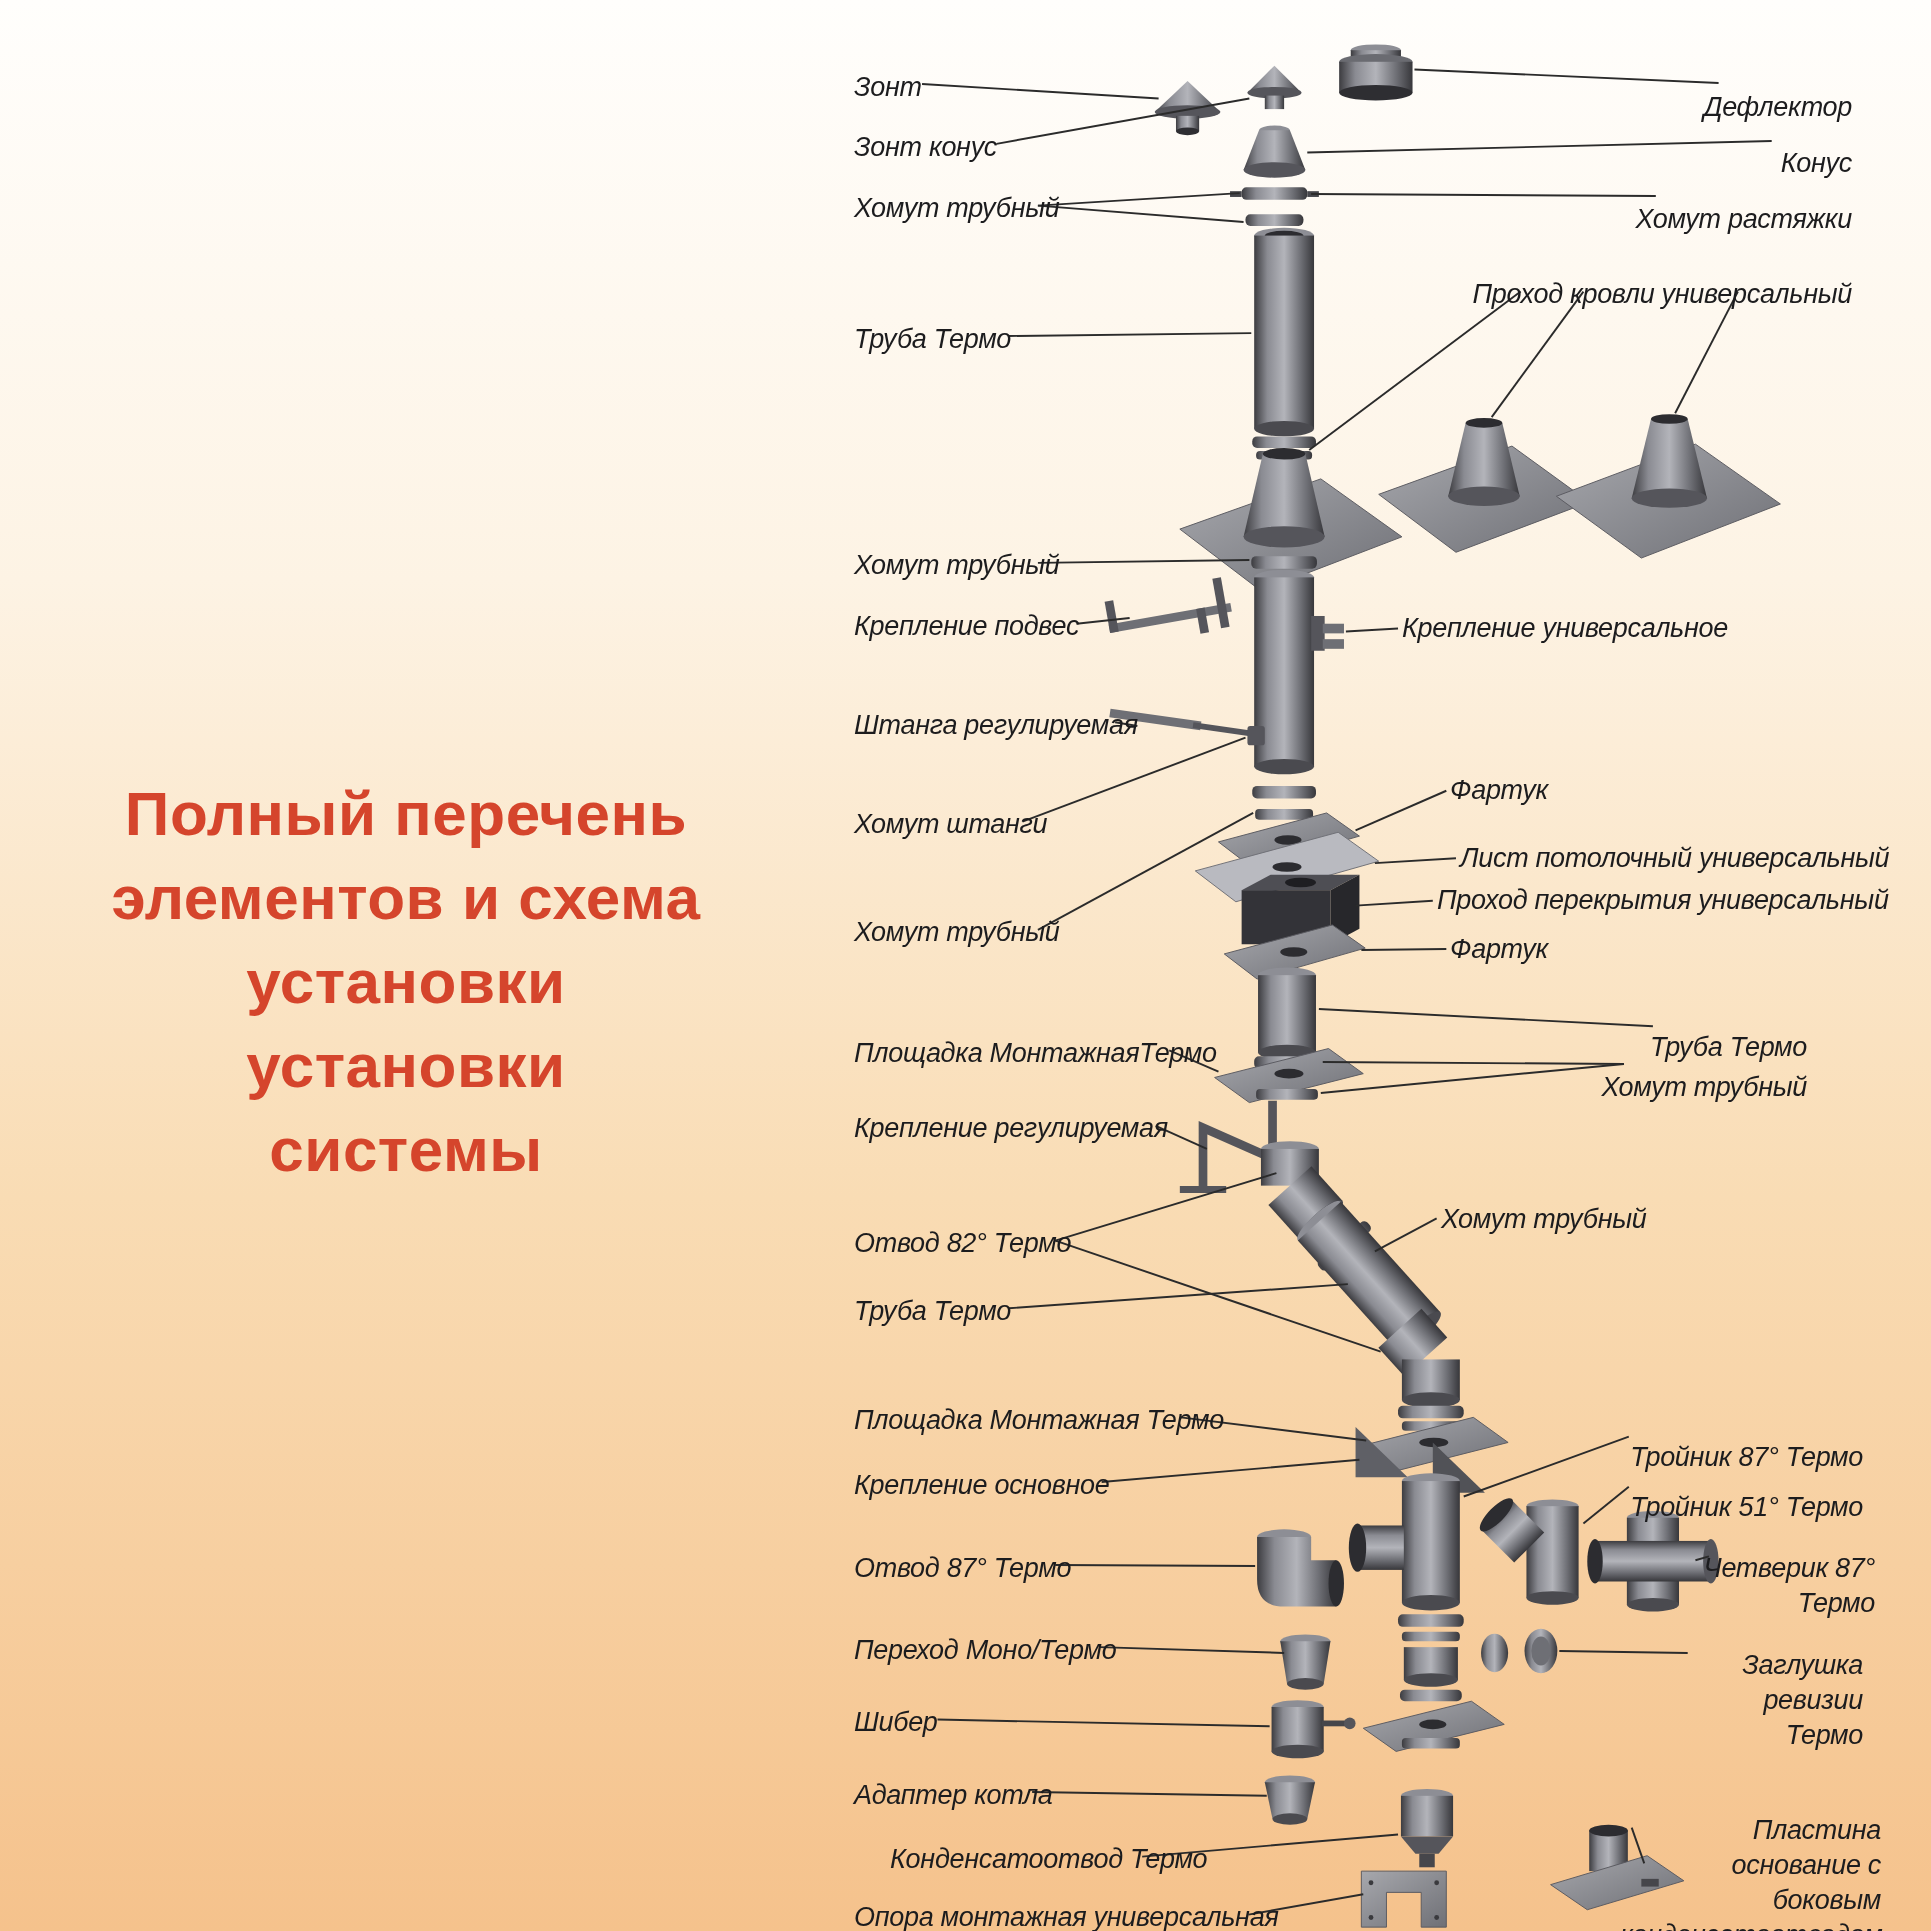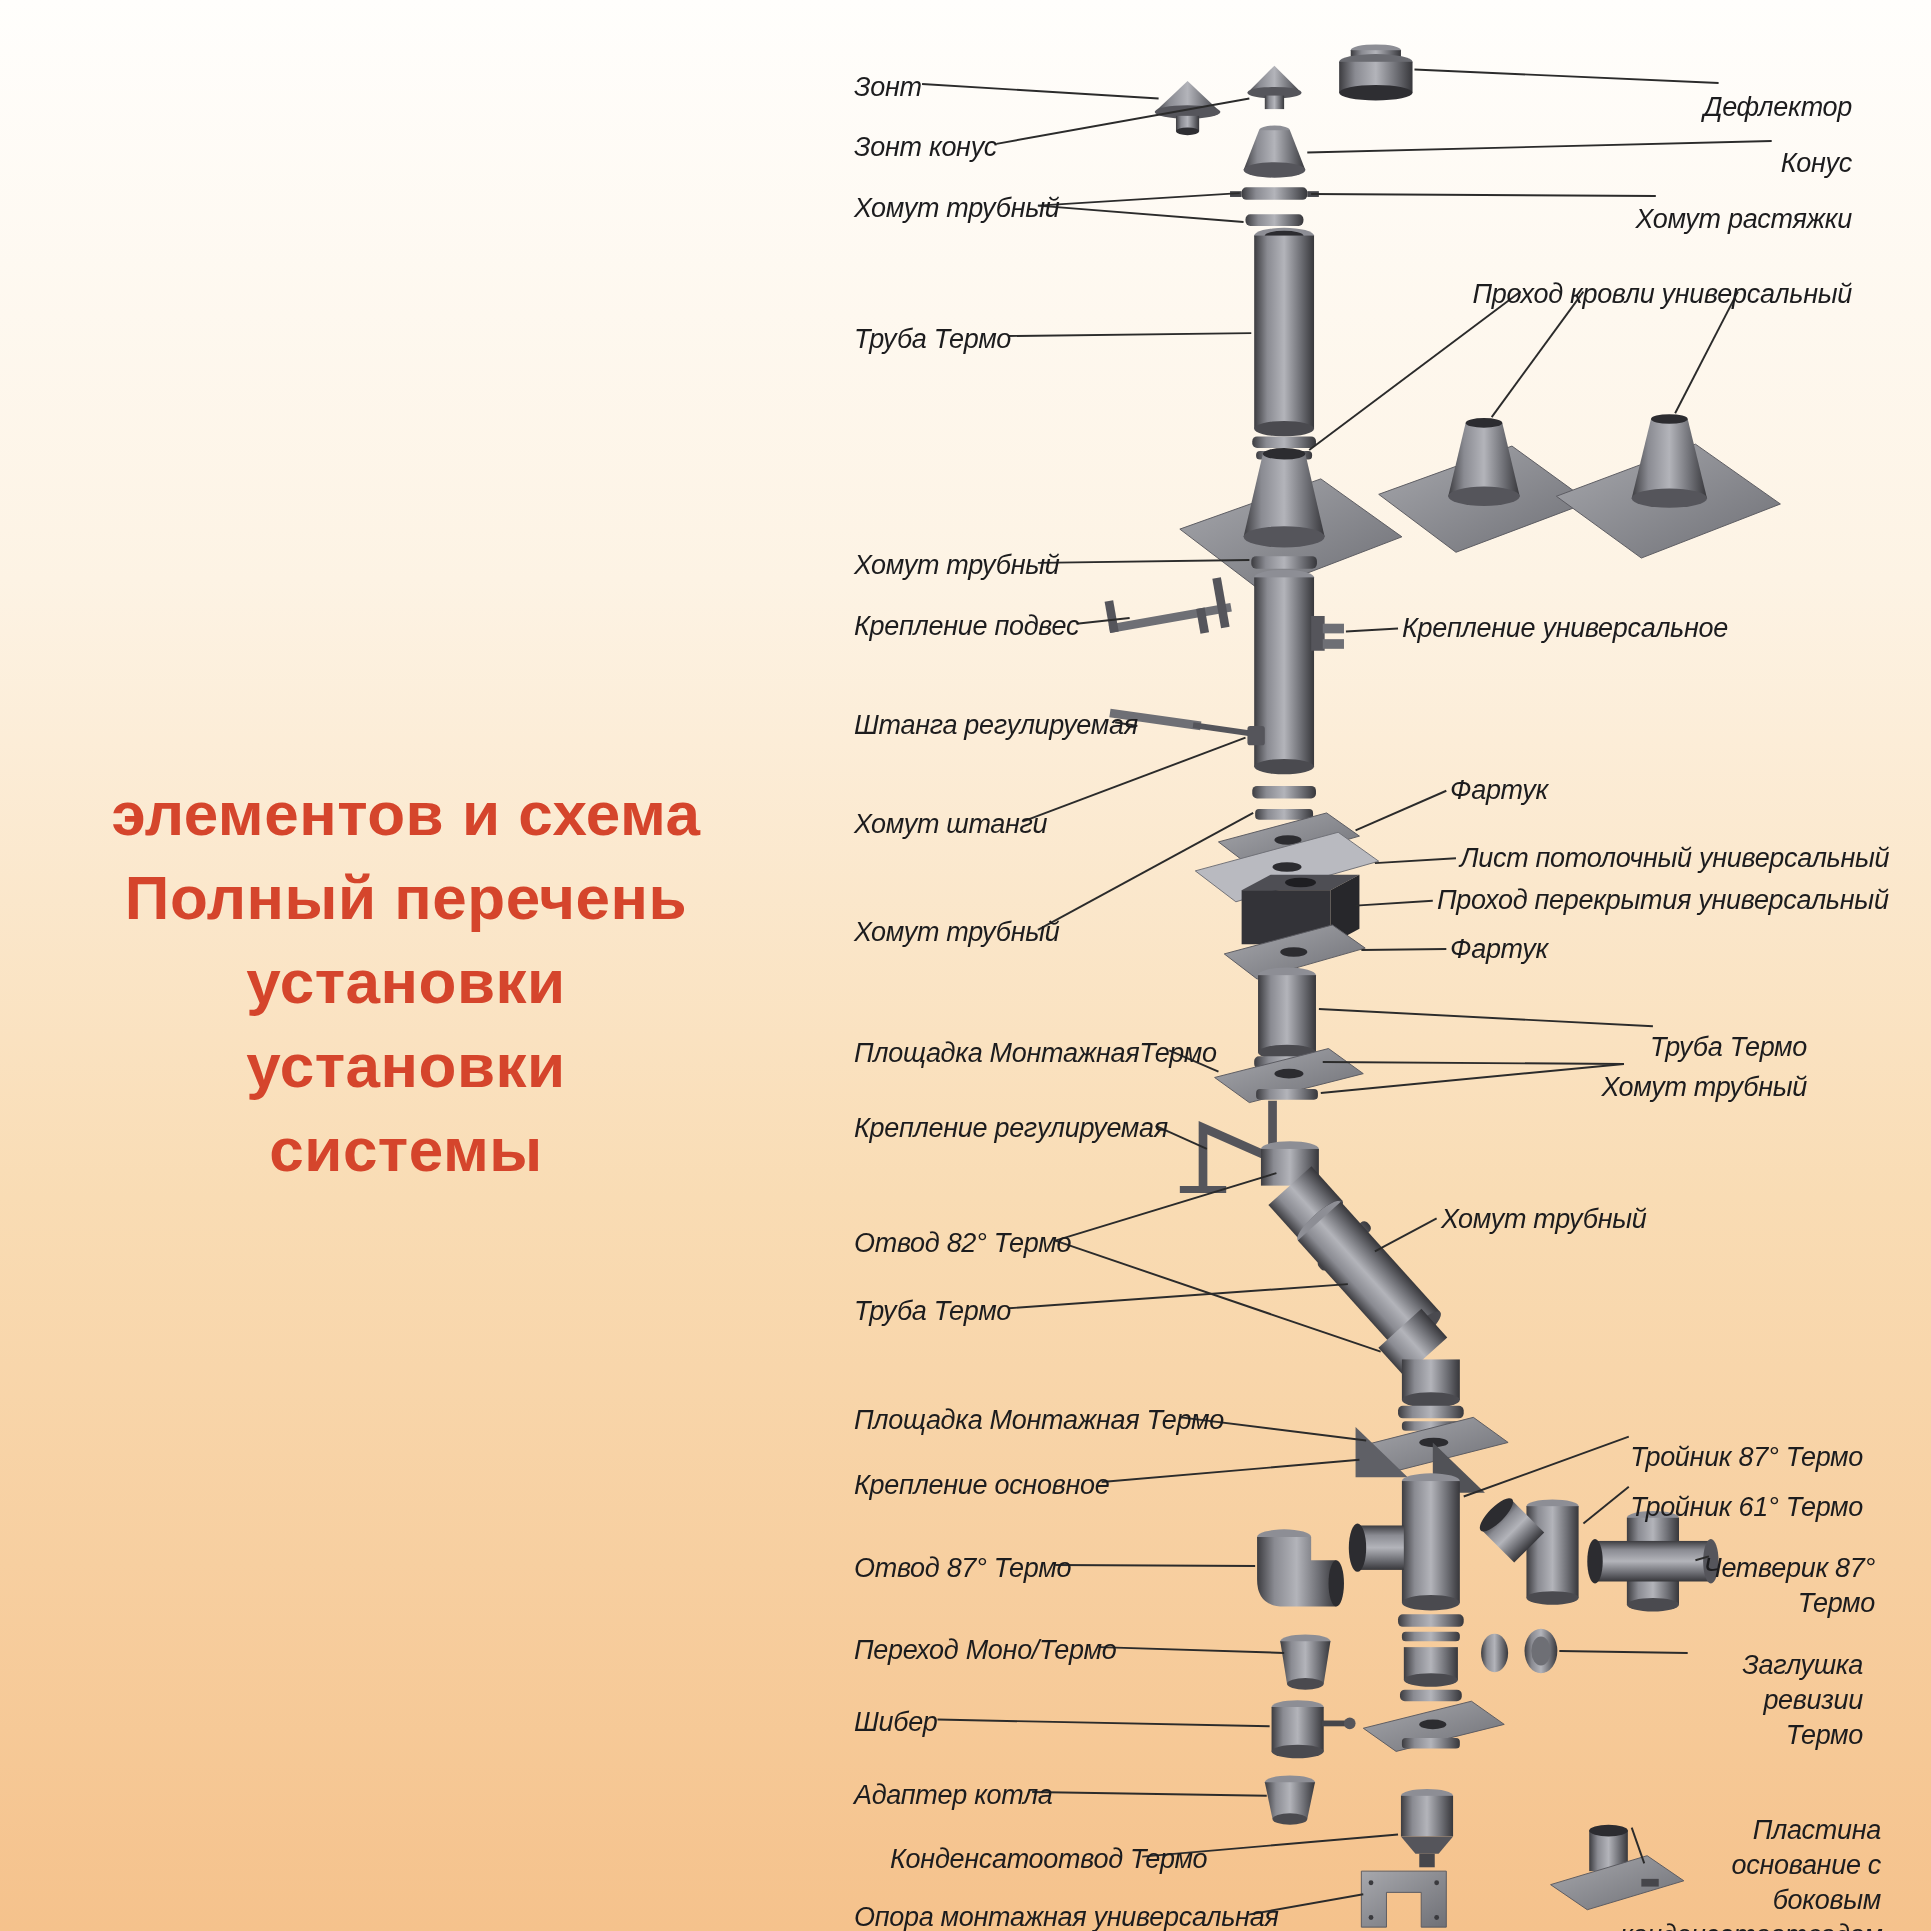--- a/index.html
+++ b/index.html
@@ -367,22 +367,22 @@
       <line x1="1488" y1="1262" x2="1424" y2="1296"></line>
       <line x1="1687" y1="1488" x2="1516" y2="1550"></line>
       <line x1="1687" y1="1540" x2="1640" y2="1578"></line>
       <line x1="1770" y1="1612" x2="1756" y2="1616"></line>
       <line x1="1748" y1="1712" x2="1615" y2="1710"></line>
       <line x1="1690" y1="1893" x2="1703" y2="1930"></line>
     </g>
   </svg>
 
   <div class="title">
+    <div>Полный перечень</div>
     <div>элементов и схема</div>
-    <div>Полный перечень</div>
     <div>установки</div>
     <div>установки</div>
     <div>системы</div>
   </div>
 
   <div class="lbl" style="top:70px;   left:854px">Зонт</div>
   <div class="lbl" style="top:130px;  left:854px">Зонт конус</div>
   <div class="lbl" style="top:191px;  left:854px">Хомут трубный</div>
   <div class="lbl" style="top:322px;  left:854px">Труба Термо</div>
   <div class="lbl" style="top:548px;  left:854px">Хомут трубный</div>
@@ -409,19 +409,19 @@
   <div class="lbl r" style="top:257px;  right:79px">Проход кровли универсальный</div>
   <div class="lbl" style="top:611px;  left:1402px">Крепление универсальное</div>
   <div class="lbl" style="top:773px;  left:1450px">Фартук</div>
   <div class="lbl" style="top:841px;  left:1460px">Лист потолочный универсальный</div>
   <div class="lbl" style="top:883px;  left:1437px">Проход перекрытия универсальный</div>
   <div class="lbl" style="top:932px;  left:1450px">Фартук</div>
   <div class="lbl r" style="top:1010px; right:124px">Труба Термо</div>
   <div class="lbl r" style="top:1050px; right:124px">Хомут трубный</div>
   <div class="lbl" style="top:1202px; left:1441px">Хомут трубный</div>
   <div class="lbl r" style="top:1420px; right:68px">Тройник 87° Термо</div>
-  <div class="lbl r" style="top:1470px; right:68px">Тройник 61° Термо</div>
+  <div class="lbl r" style="top:1470px; right:68px">Тройник 51° Термо</div>
   <div class="lbl r wrap" style="top:1531px; right:56px; width:183px">Четверик 87° Термо</div>
   <div class="lbl r wrap" style="top:1628px; right:68px; width:179px">Заглушка ревизии Термо</div>
   <div class="lbl r wrap" style="top:1793px; right:50px; width:261px">Пластина основание с боковым конденсатоотводом Термо</div>
 
 </div>
 
 
 </body></html>

